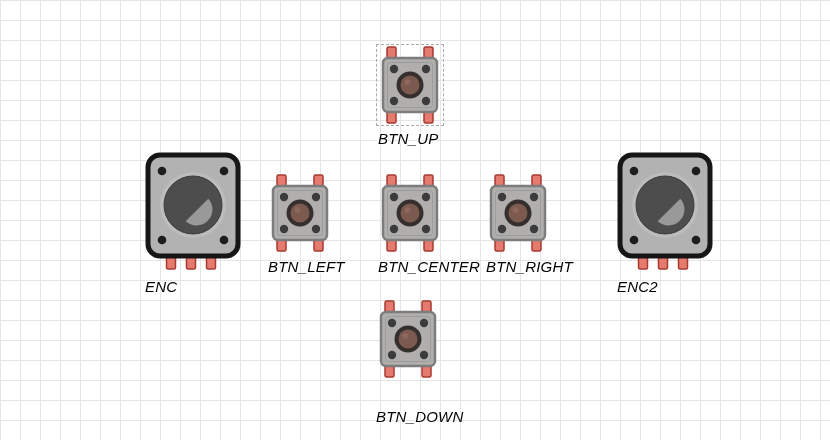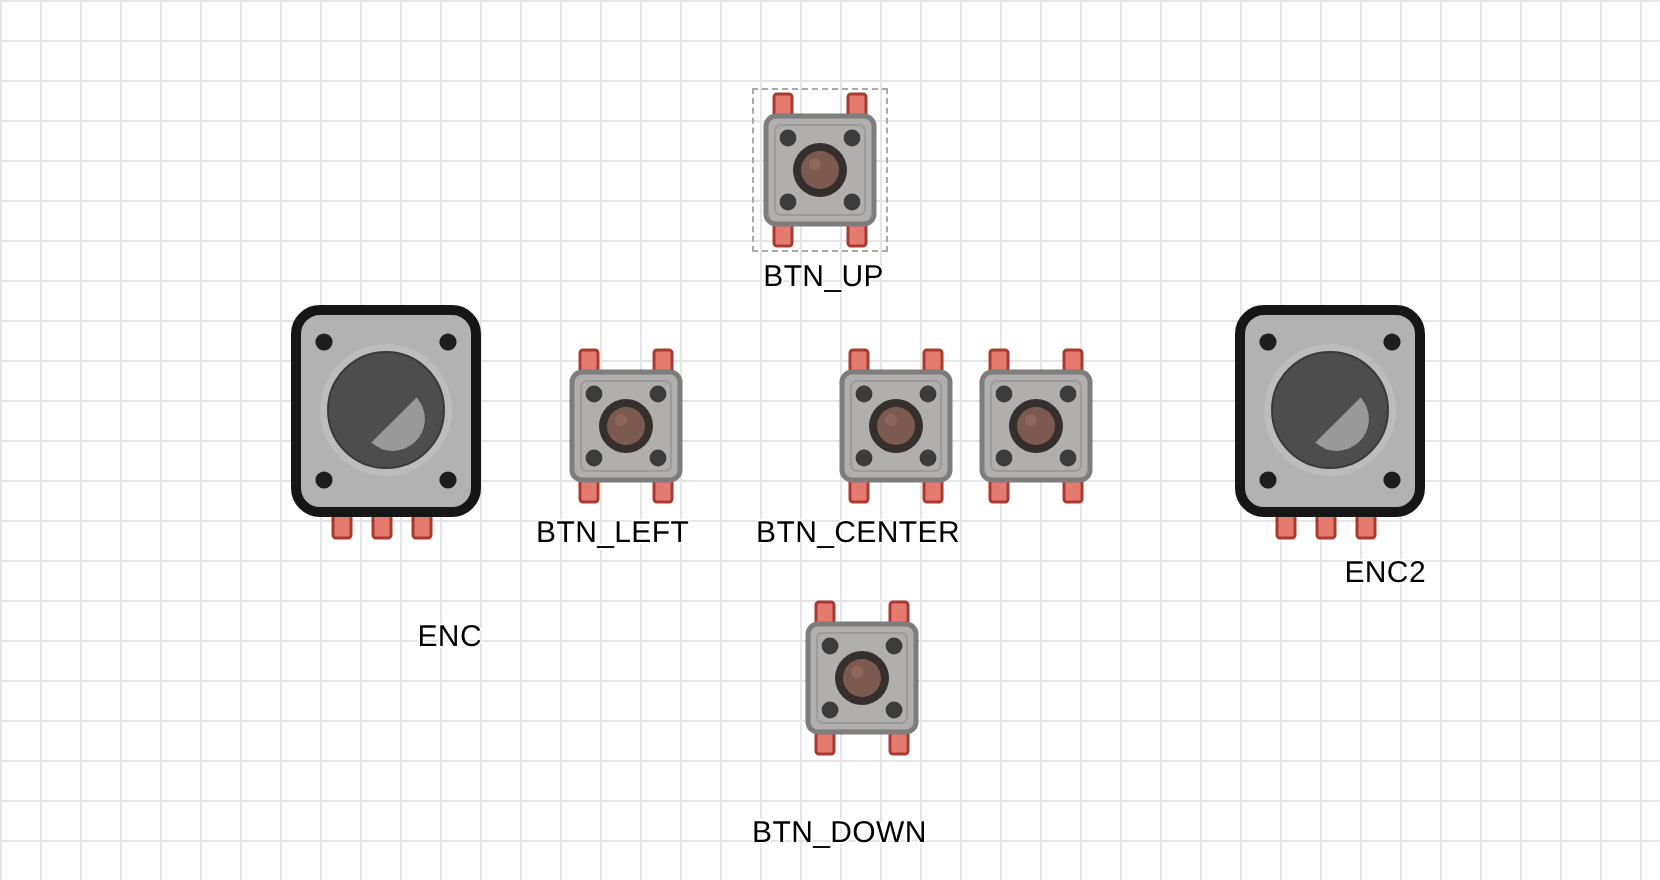--- a/index.html
+++ b/index.html
@@ -14,21 +14,22 @@
     background-image:
       linear-gradient(#e5e5e5 1px, transparent 1px),
       linear-gradient(90deg, #e5e5e5 1px, transparent 1px);
     background-size: 20px 20px;
   }
 
   .component {
     position: absolute;
     display: flex;
     flex-direction: column;
-    align-items: flex-end;
+    align-items: flex-start;
+    font-style: italic;
   }
 
   .part-svg { display: block; }
 
   .component.selected .part-svg {
     outline: 1.5px dashed #a9a9a9;
     outline-offset: 1px;
   }
 
   .part-label {
@@ -89,21 +90,21 @@
 
 <div class="canvas">
 
   <div class="component pushbutton selected" style="left:378px; top:46px;">
     <svg class="part-svg" width="64" height="78" viewBox="0 0 64 78">
         <use href="#def-pushbutton"></use>
       </svg>
     <div class="part-label">BTN_UP</div>
   </div>
 
-  <div class="component encoder" style="left:145px; top:152px;gap:32px;">
+  <div class="component encoder" style="left:145px; top:152px;">
     <svg class="part-svg" width="96" height="118" viewBox="0 0 96 118">
         <use href="#def-encoder"></use>
       </svg>
     <div class="part-label">ENC</div>
   </div>
 
   <div class="component pushbutton" style="left:268px; top:174px;">
     <svg class="part-svg" width="64" height="78" viewBox="0 0 64 78">
         <use href="#def-pushbutton"></use>
       </svg>
@@ -114,20 +115,21 @@
     <svg class="part-svg" width="64" height="78" viewBox="0 0 64 78">
         <use href="#def-pushbutton"></use>
       </svg>
     <div class="part-label">BTN_CENTER</div>
   </div>
 
   <div class="component pushbutton" style="left:486px; top:174px;">
     <svg class="part-svg" width="64" height="78" viewBox="0 0 64 78">
         <use href="#def-pushbutton"></use>
       </svg>
+    <div class="part-label">BTN_RIGHT</div>
   </div>
 
   <div class="component encoder" style="left:573px; top:152px;padding-left:44px;">
     <svg class="part-svg" width="96" height="118" viewBox="0 0 96 118">
         <use href="#def-encoder"></use>
       </svg>
     <div class="part-label">ENC2</div>
   </div>
 
   <div class="component pushbutton" style="left:376px; top:300px;gap:24px;">

